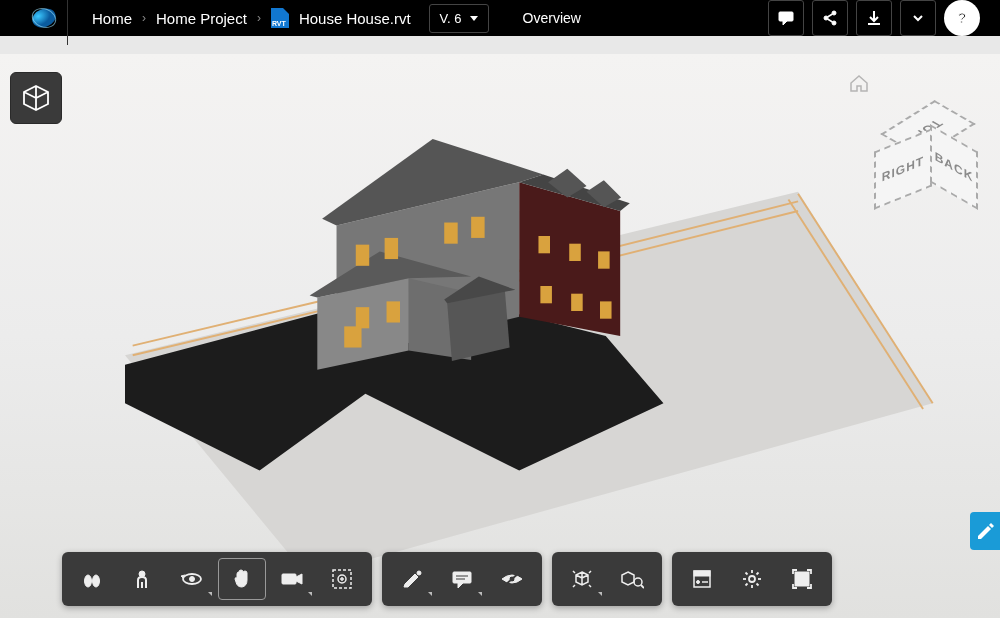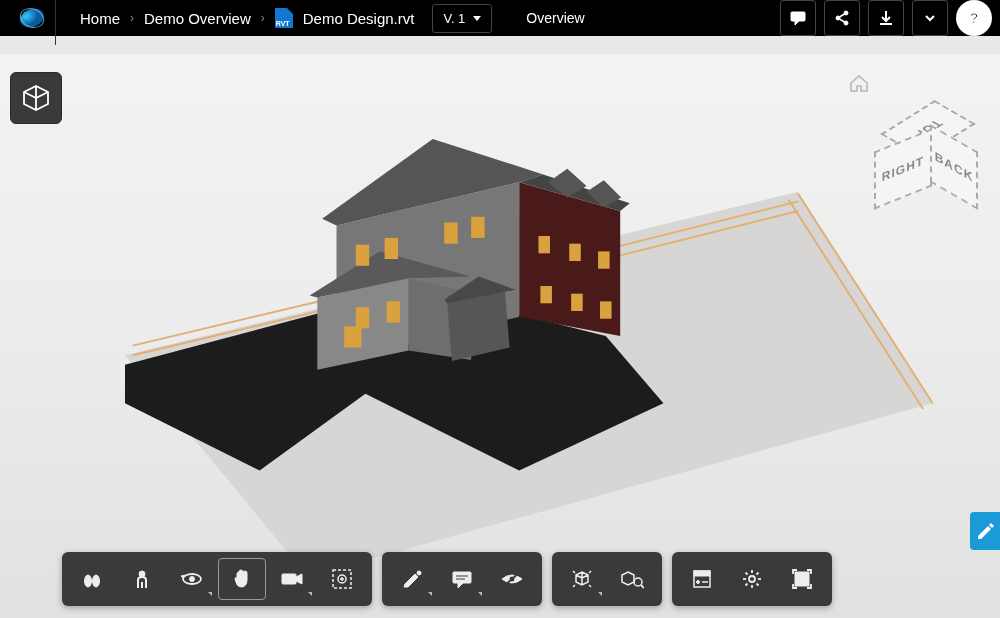--- a/index.html
+++ b/index.html
@@ -1,21 +1,21 @@
 <!DOCTYPE html>
 <html><head>
 <meta charset="utf-8">
 <style>
   * { box-sizing: border-box; margin: 0; padding: 0; }
   body { width: 1000px; height: 618px; font-family: -apple-system, Helvetica, Arial, sans-serif; overflow: hidden; background: #e8e8e8; position: relative; }
 
   
   .header {
     height: 36px; background: #000; display: flex; align-items: center;
-    color: #fff; gap: 4px; padding: 0 8px;
+    color: #fff; gap: 4px; padding: 0 20px;
   }
   .logo { width: 56px; display:flex; align-items:center; justify-content:center; border-right: 1px solid #333; height: 54px; margin-left: -8px; padding-left: 8px;}
   .breadcrumb { display:flex; align-items:center; gap: 10px; margin-left: 20px; font-size: 15px; flex-shrink: 0;}
   .breadcrumb .sep { color:#888; font-size:12px; }
   .rvt-badge { display:inline-flex; align-items:center; justify-content:center; width:18px; height:20px; background:#1177d0; position:relative; }
   .rvt-badge::before { content:''; position:absolute; top:0; right:0; width:0; height:0; border-top:6px solid #000; border-left:6px solid transparent; }
   .rvt-badge span { font-size:7px; font-weight:700; color:#fff; position:absolute; bottom:1px; left:1px; }
   .version-select {
     border:1px solid #444; border-radius:3px; padding: 6px 10px; font-size:13px;
     display:flex; align-items:center; gap:8px; margin-left: 14px; cursor:pointer;
@@ -101,30 +101,30 @@
           </radialGradient>
         </defs>
       <ellipse cx="14" cy="14" rx="12" ry="9" fill="url(#g)" transform="rotate(-20 14 14)"></ellipse>
       <ellipse cx="14" cy="14" rx="12" ry="9" fill="none" stroke="#9ee4ff" stroke-width="1" transform="rotate(20 14 14)" opacity=".6"></ellipse>
     </svg>
   </div>
 
   <div class="breadcrumb">
     <span>Home</span>
     <span class="sep">›</span>
-    <span>Demo Overview</span>
+    <span>Home Project</span>
     <span class="sep">›</span>
     <span class="rvt-badge">
         <span>RVT</span>
       </span>
-    <span>Demo Design.rvt</span>
+    <span>House House.rvt</span>
   </div>
 
   <div class="version-select">
-    <span>V. 1</span>
+    <span>V. 6</span>
   </div>
 
   <div class="page-title">Overview</div>
 
   <div class="header-actions">
     <div class="hicon">
       <svg width="18" height="18" viewBox="0 0 18 18">
           <rect x="2" y="3" width="14" height="9" rx="1" fill="#fff"></rect>
           <path d="M6 12 L6 16 L10 12" fill="#fff"></path>
         </svg>

